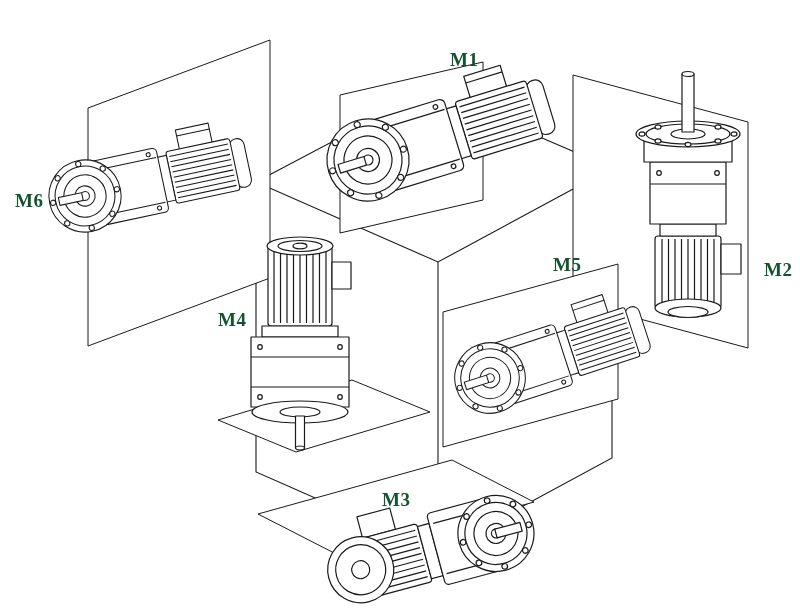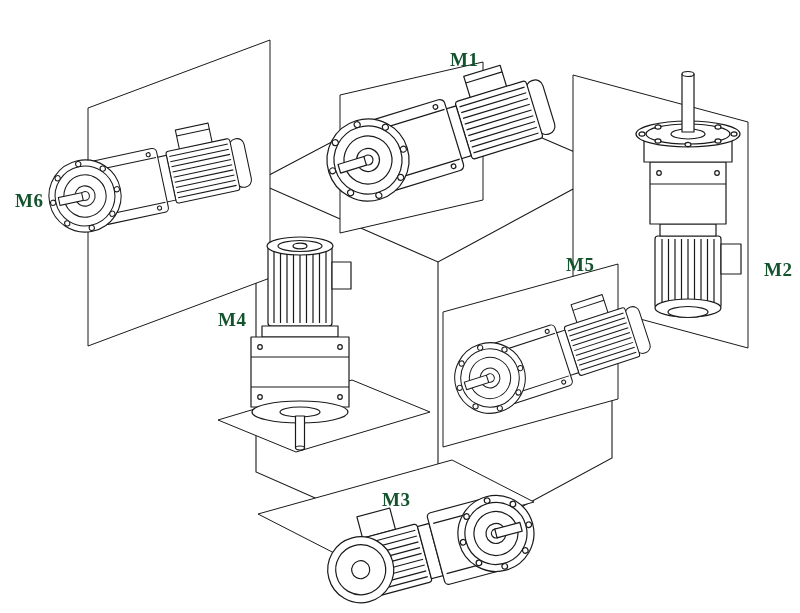--- a/index.html
+++ b/index.html
@@ -25,21 +25,21 @@
     font-weight: bold;
     font-size: 19px;
     color: #14532d;
     letter-spacing: 0.5px;
     user-select: none;
   }
   #lbl-m1 { left: 450px; top: 49px; }
   #lbl-m2 { left: 764px; top: 259px; }
   #lbl-m3 { left: 382px; top: 489px; }
   #lbl-m4 { left: 218px; top: 309px; }
-  #lbl-m5 { left: 553px; top: 254px; margin-left: 13px; }
+  #lbl-m5 { left: 553px; top: 254px; }
   #lbl-m6 { left: 7px;   top: 190px; margin-left: 8px; }
 </style>
 </head>
 <body>
 
 <div class="stage">
 
   <svg width="800" height="613" viewBox="0 0 800 613">
     <defs>
 

